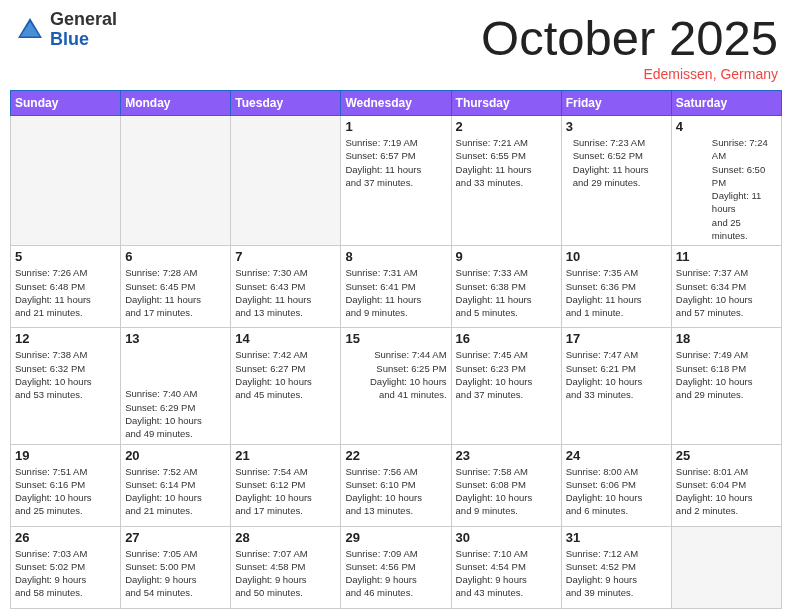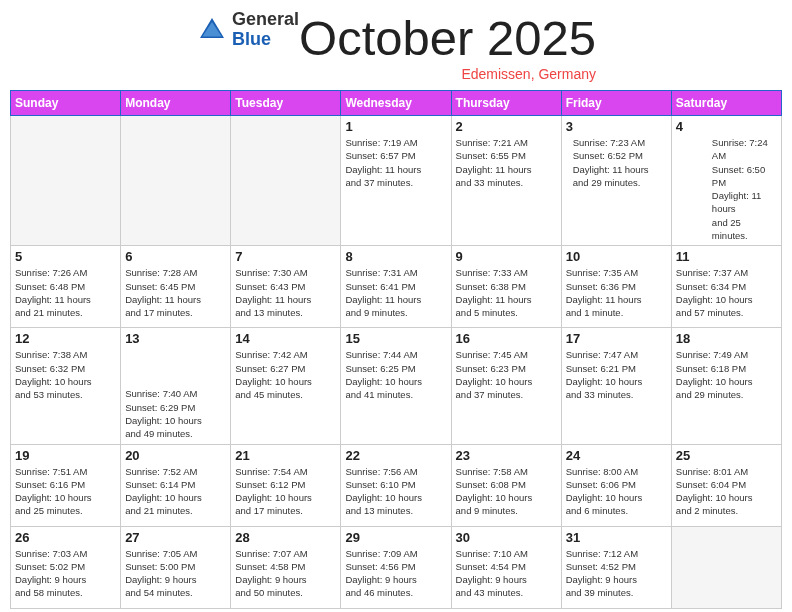--- a/index.html
+++ b/index.html
@@ -5,21 +5,21 @@
     * { box-sizing: border-box; margin: 0; padding: 0; }
     body {
       font-family: Arial, sans-serif;
       background: #fff;
       width: 792px;
       min-height: 612px;
       padding: 10px;
     }
     .header {
       display: flex;
-      justify-content: center;
+      justify-content: space-between;
       align-items: flex-start;
       margin-bottom: 8px;
       padding: 0 4px;
     }
     .logo {
       display: flex;
       align-items: center;
       gap: 4px;
     }
     .logo-text {
@@ -52,21 +52,21 @@
     .location {
       font-size: 14px;
       color: #ef4444;
     }
     .calendar {
       width: 100%;
       border-collapse: collapse;
       border: 1px solid #ccc;
     }
     .calendar th {
-      background: #d946ef;
+      background: #8b5cf6;
       color: #fff;
       font-size: 12px;
       font-weight: bold;
       padding: 5px 4px;
       text-align: left;
       border: 1px solid #2266cc;
     }
     .calendar td {
       vertical-align: top;
       border: 1px solid #ccc;
@@ -229,21 +229,21 @@
         </td>
         <td>
           <div class="day-number">14</div>
           <div class="day-info" style="white-space: pre-line;">Sunrise: 7:42 AM
 Sunset: 6:27 PM
 Daylight: 10 hours
 and 45 minutes.</div>
         </td>
         <td>
           <div class="day-number">15</div>
-          <div class="day-info" style="white-space: pre-line;">Sunrise: 7:44 AM
+          <div class="day-info" style="white-space: pre-line; text-align: right;">Sunrise: 7:44 AM
 Sunset: 6:25 PM
 Daylight: 10 hours
 and 41 minutes.</div>
         </td>
         <td>
           <div class="day-number">16</div>
           <div class="day-info" style="white-space: pre-line;">Sunrise: 7:45 AM
 Sunset: 6:23 PM
 Daylight: 10 hours
 and 37 minutes.</div>

